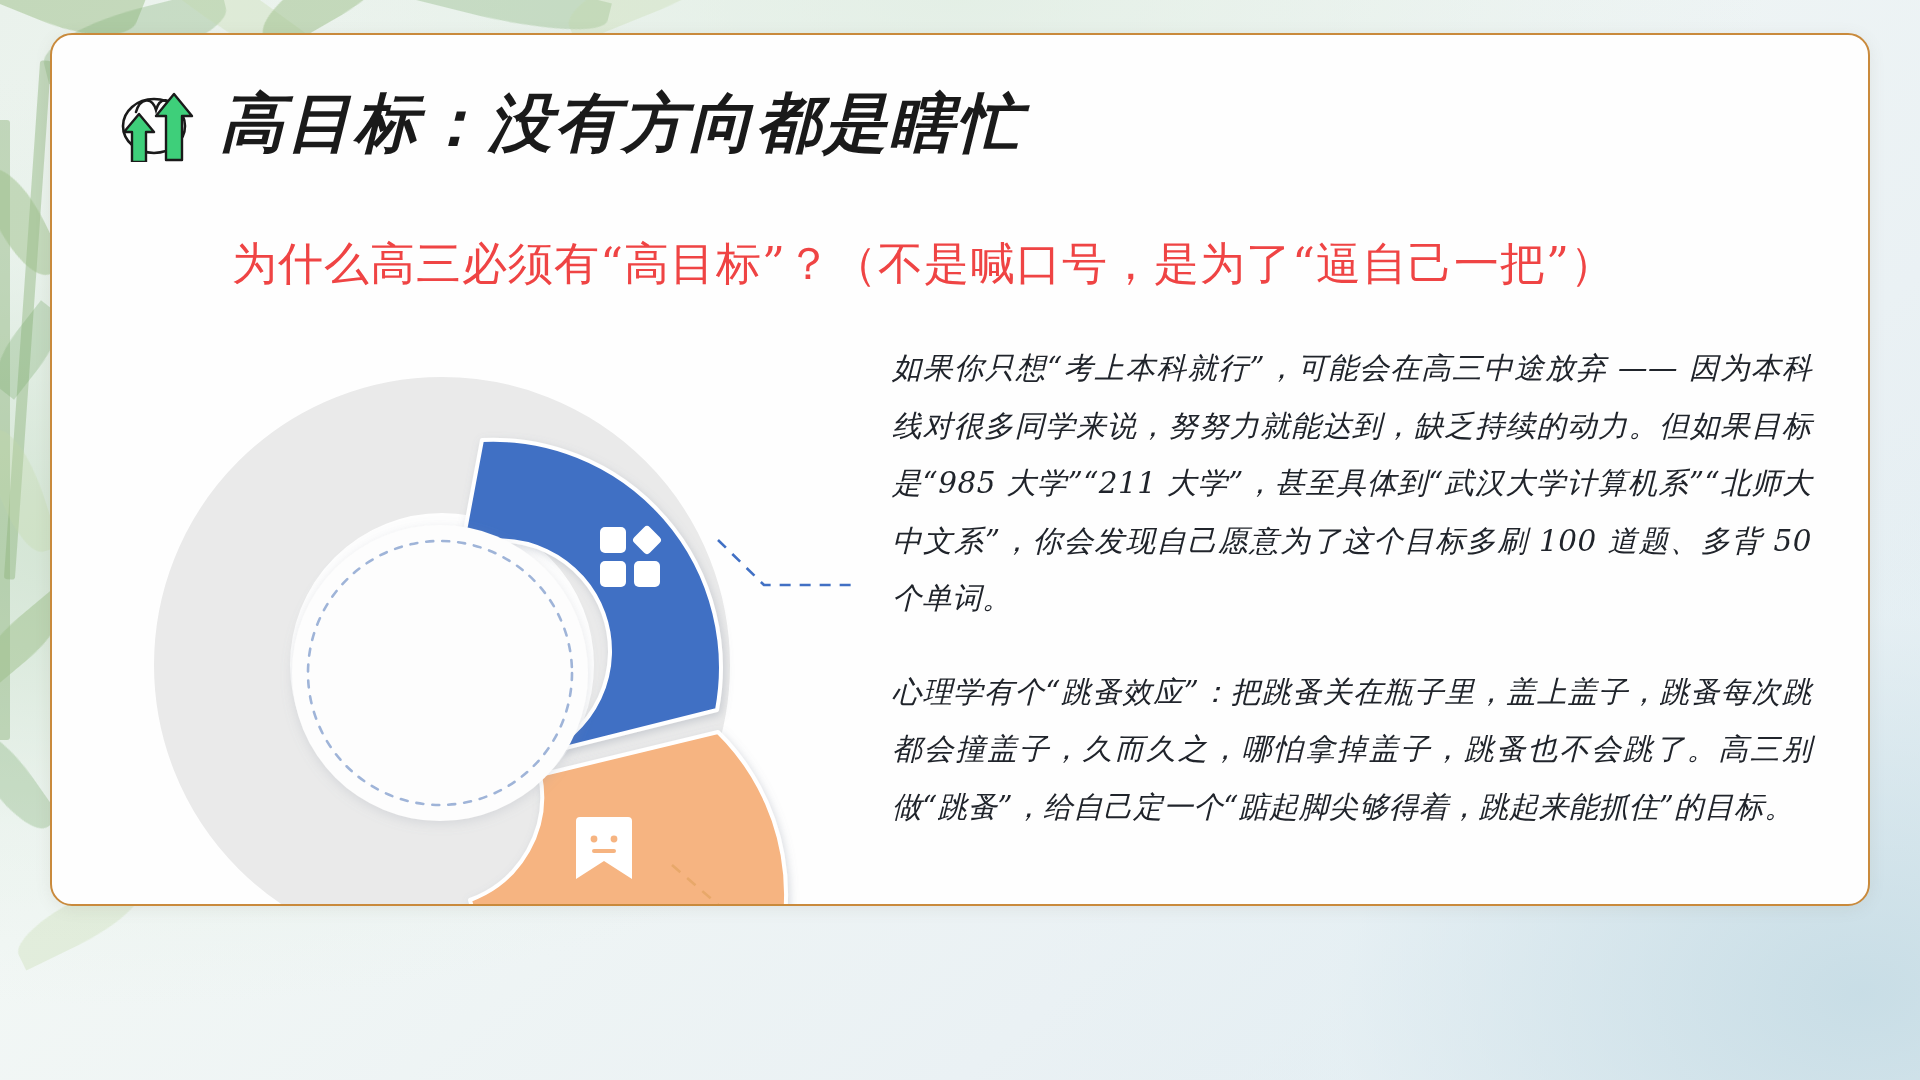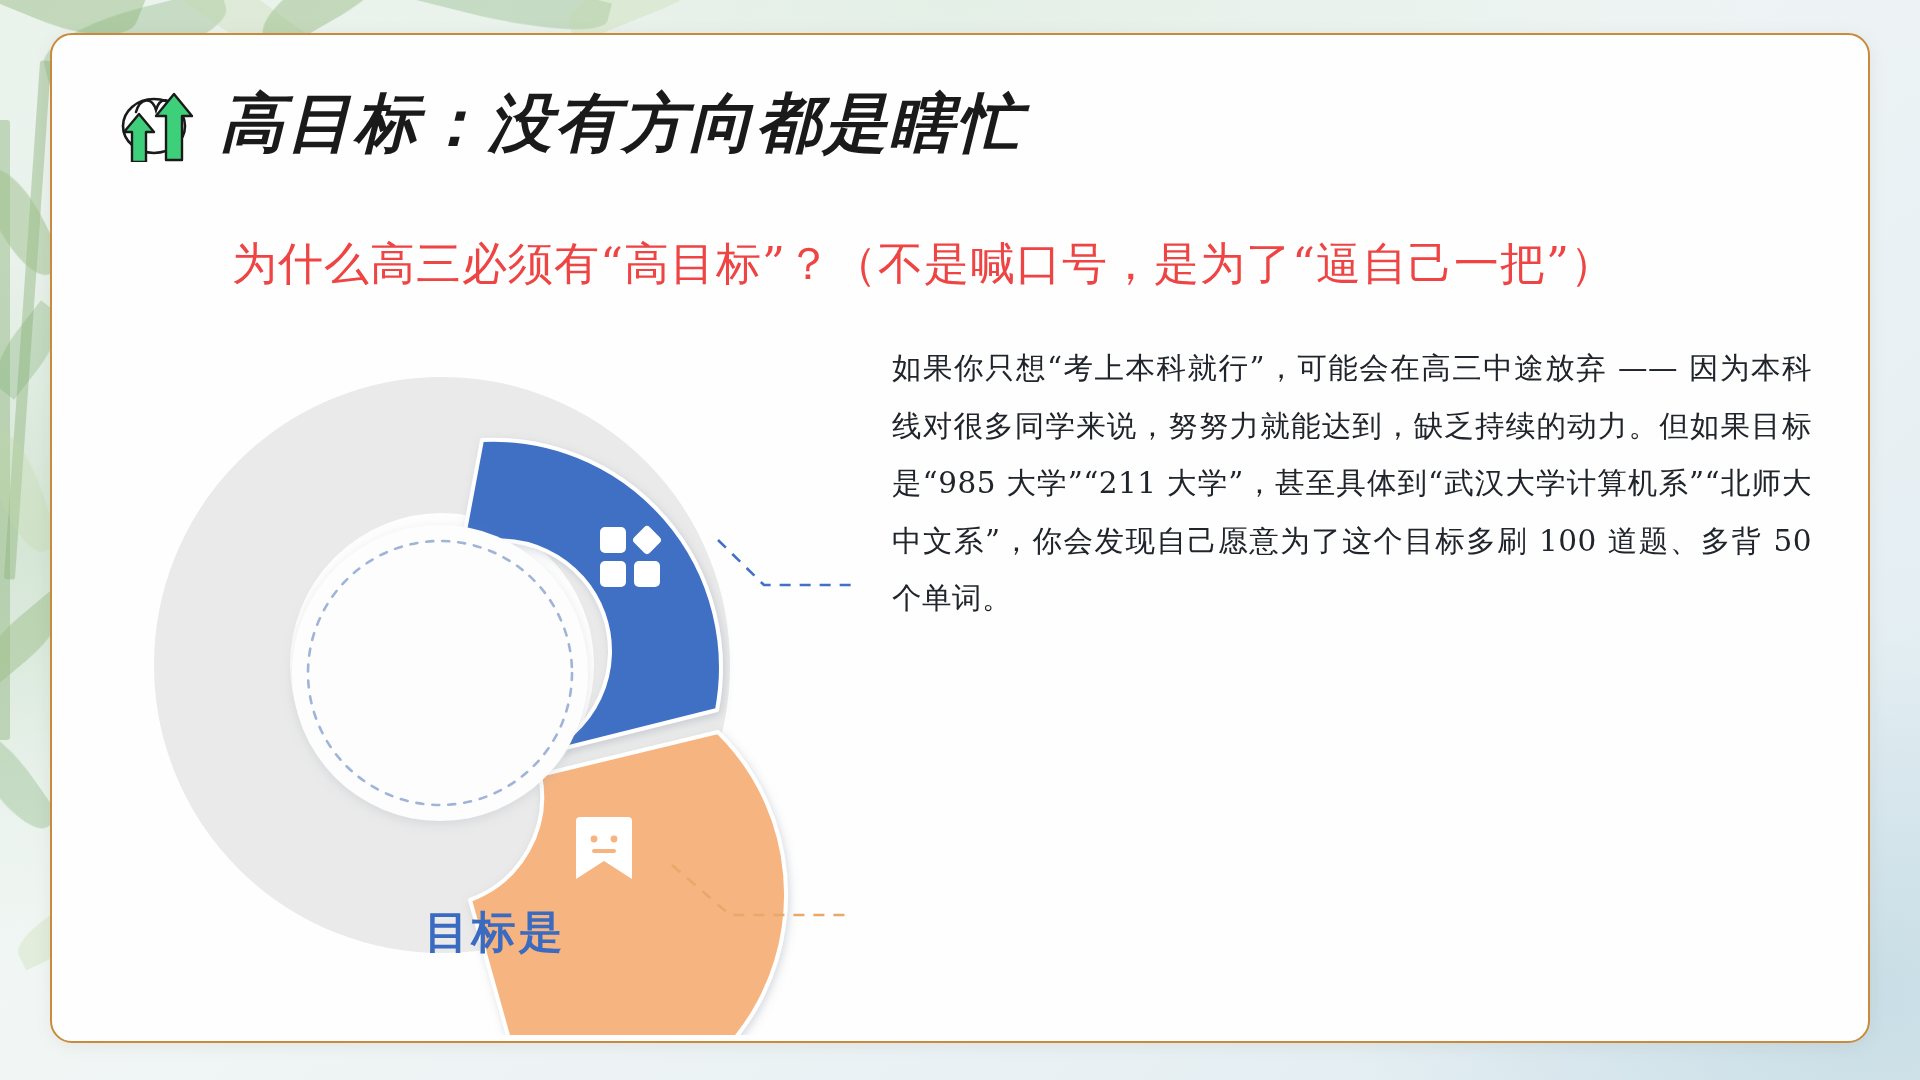--- a/index.html
+++ b/index.html
@@ -19,21 +19,21 @@
           linear-gradient(140deg,#eaf2ec 0%,#f2f7f5 35%,#eaf1f4 70%,#dfeaf0 100%);
   }
   .leaf { position:absolute; background:#9ec08a; opacity:.5;
           border-radius:60% 0 60% 0; filter:blur(.4px); }
   .leaf.d { opacity:.32; background:#7fae72; }
   .leaf.l { opacity:.3; background:#c3d9a8; }
   .stem { position:absolute; background:#8fb37c; opacity:.45; border-radius:3px; }
 
   
   #card {
-    position:absolute; left:50px; top:33px; width:1820px; height:1010px;
+    position:absolute; left:50px; top:33px; width:1820px; height:873px;
     background:#fefefe; border:2.5px solid #c98a3c; border-radius:22px;
     box-shadow:0 3px 16px rgba(120,110,90,.10);
     overflow:hidden;
   }
 
   
   #title-row { position:absolute; left:62px; top:45px; display:flex; align-items:center; gap:22px; }
   #growth-icon { width:84px; height:80px; flex:0 0 auto; }
   #title-text {
     font-family:"DejaVu Serif", serif;
@@ -59,21 +59,21 @@
     font-family:"DejaVu Serif", serif; font-weight:bold;
     font-size:44px; line-height:1.32; color:#3a6bc0; letter-spacing:3px;
     pointer-events:none;
   }
 
   
   #body-col { position:absolute; left:840px; top:305px; width:920px; }
   .para {
     font-family:"DejaVu Serif", serif;
     font-size:29.5px; line-height:1.95; color:#20242b;
-    letter-spacing:.5px; text-align:justify;
+    letter-spacing:.5px; text-align:justify;font-style:italic;
   }
   .para + .para { margin-top:36px; }
 </style>
 </head>
 <body>
 
 <div id="bg">
   <div class="leaf" style="left:-10px;  top:-30px; width:150px; height:58px;  transform:rotate(22deg);"></div>
   <div class="leaf d" style="left:40px;   top:10px;  width:190px; height:52px;  transform:rotate(-14deg);"></div>
   <div class="leaf l" style="left:120px;  top:-20px; width:210px; height:46px;  transform:rotate(36deg);"></div>
@@ -168,15 +168,16 @@
       </g>
     </svg>
 
     <div id="center-label">
       <div>目标是</div>
     </div>
   </div>
 
   <div id="body-col">
     <p class="para">如果你只想“考上本科就行”，可能会在高三中途放弃 —— 因为本科线对很多同学来说，努努力就能达到，缺乏持续的动力。但如果目标是“985 大学”“211 大学”，甚至具体到“武汉大学计算机系”“北师大中文系”，你会发现自己愿意为了这个目标多刷 100 道题、多背 50 个单词。</p>
+    <p class="para">心理学有个“跳蚤效应”：把跳蚤关在瓶子里，盖上盖子，跳蚤每次跳都会撞盖子，久而久之，哪怕拿掉盖子，跳蚤也不会跳了。高三别做“跳蚤”，给自己定一个“踮起脚尖够得着，跳起来能抓住”的目标。</p>
   </div>
 
 </div>
 
 </body></html>

